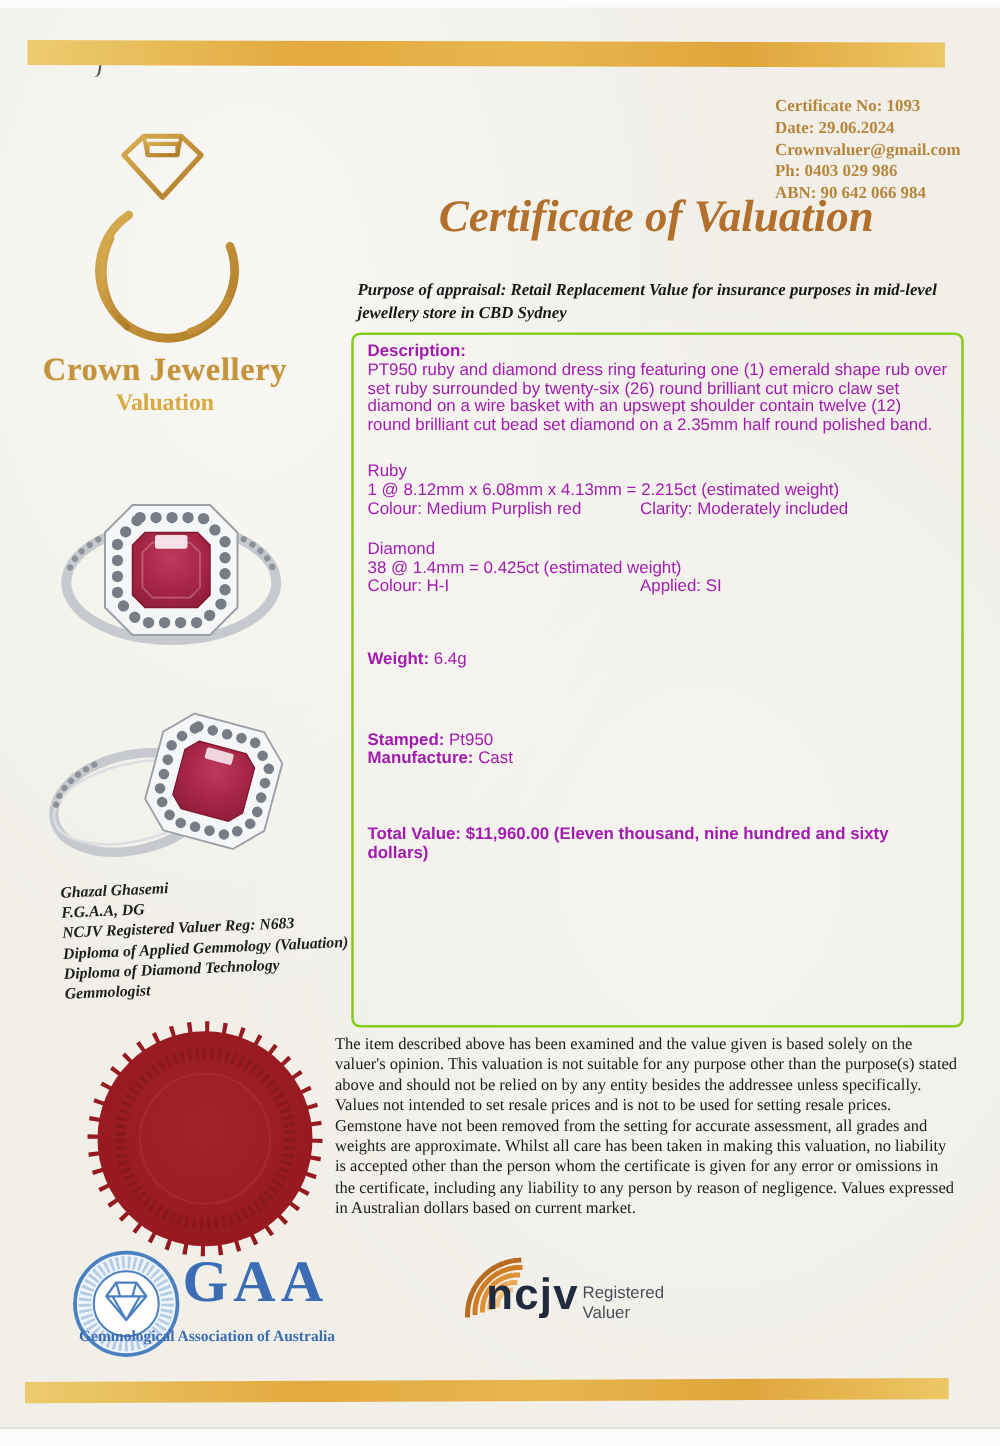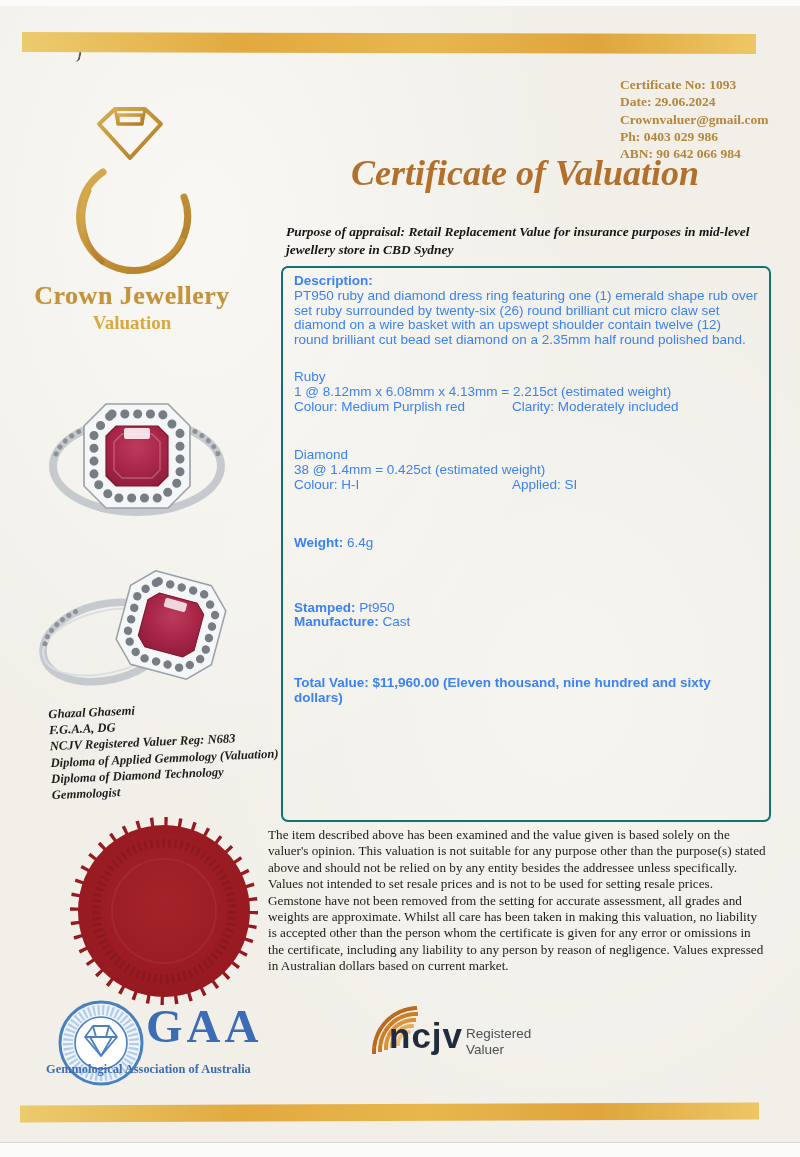--- a/index.html
+++ b/index.html
@@ -33,52 +33,52 @@
     text-shadow:0 0 1px rgba(180,130,40,.4);}
   .brand2{position:absolute;left:8px;top:312px;width:248px;text-align:center;
     color:#d9a83f;font-weight:bold;font-size:19px;}
 
   .title{position:absolute;left:286px;top:152px;width:478px;text-align:center;
     color:#b2702c;font-weight:bold;font-style:italic;font-size:36px;}
   .purpose{position:absolute;left:286px;top:223px;width:486px;
     color:#161616;font-weight:bold;font-style:italic;font-size:13.4px;line-height:17.5px;}
 
   .descbox{position:absolute;left:281px;top:266px;width:490px;height:556px;
-    border:2px solid #0f766e;border-radius:7px;box-sizing:border-box;
+    border:2px solid #84cc16;border-radius:7px;box-sizing:border-box;
     padding:6px 10px 0 11px;
-    font-family:"Liberation Sans", sans-serif;font-size:13.5px;line-height:14.8px;color:#3b82f6;}
+    font-family:"Liberation Sans", sans-serif;font-size:13.5px;line-height:14.8px;color:#a21caf;}
   .descbox .b{font-weight:bold;}
   .desc-text{margin:0;}
   .gem-label{margin-top:34px;}
   .gem-name{margin-top:22px;}
   .spec-row{margin-top:0;}
   .cc-row{display:flex;}
   .cc-row .c1{width:218px;flex:0 0 auto;}
-  .gem-name2{margin-top:34px;}
+  .gem-name2{margin-top:18px;}
   .weight-row{margin-top:43px;}
   .stamped-row{margin-top:50px;}
   .manufacture-row{}
   .total-row{margin-top:46px;font-weight:bold;padding-right:14px;}
 
   .ring1{position:absolute;left:42px;top:384px;}
   .ring2{position:absolute;left:34px;top:550px;}
 
   .creds{position:absolute;left:50px;top:701px;width:245px;transform:rotate(-2.4deg);
     color:#1d1d1d;font-weight:bold;font-style:italic;font-size:12.6px;line-height:16.2px;}
   .creds div{white-space:nowrap;}
 
   .seal{position:absolute;left:60px;top:816px;}
 
   .disclaimer{position:absolute;left:268px;top:827px;width:500px;
     color:#1b1b1b;font-size:13.2px;line-height:16.4px;}
 
   .gaa-emblem{position:absolute;left:55px;top:997px;}
   .gaa-acronym{position:absolute;left:146px;top:999px;color:#3c6cb4;
     font-size:47px;letter-spacing:4px;font-weight:700;}
-  .gaa-name{position:absolute;left:46px;top:1062px;width:222px;text-align:left;
+  .gaa-name{position:absolute;left:46px;top:1062px;width:222px;text-align:right;
     color:#3c6cb4;font-size:12.4px;font-weight:bold;}
 
   .ncjv-globe{position:absolute;left:360px;top:996px;}
   .ncjv-acronym{position:absolute;left:389px;top:1016px;color:#222b3d;
     font-family:"Liberation Sans", sans-serif;font-weight:bold;font-size:35px;letter-spacing:1px;}
   .ncjv-tagline{position:absolute;left:466px;top:1026px;color:#4a4f57;
     font-family:"Liberation Sans", sans-serif;font-size:13.5px;line-height:15.5px;}
 </style>
 </head>
 <body>

